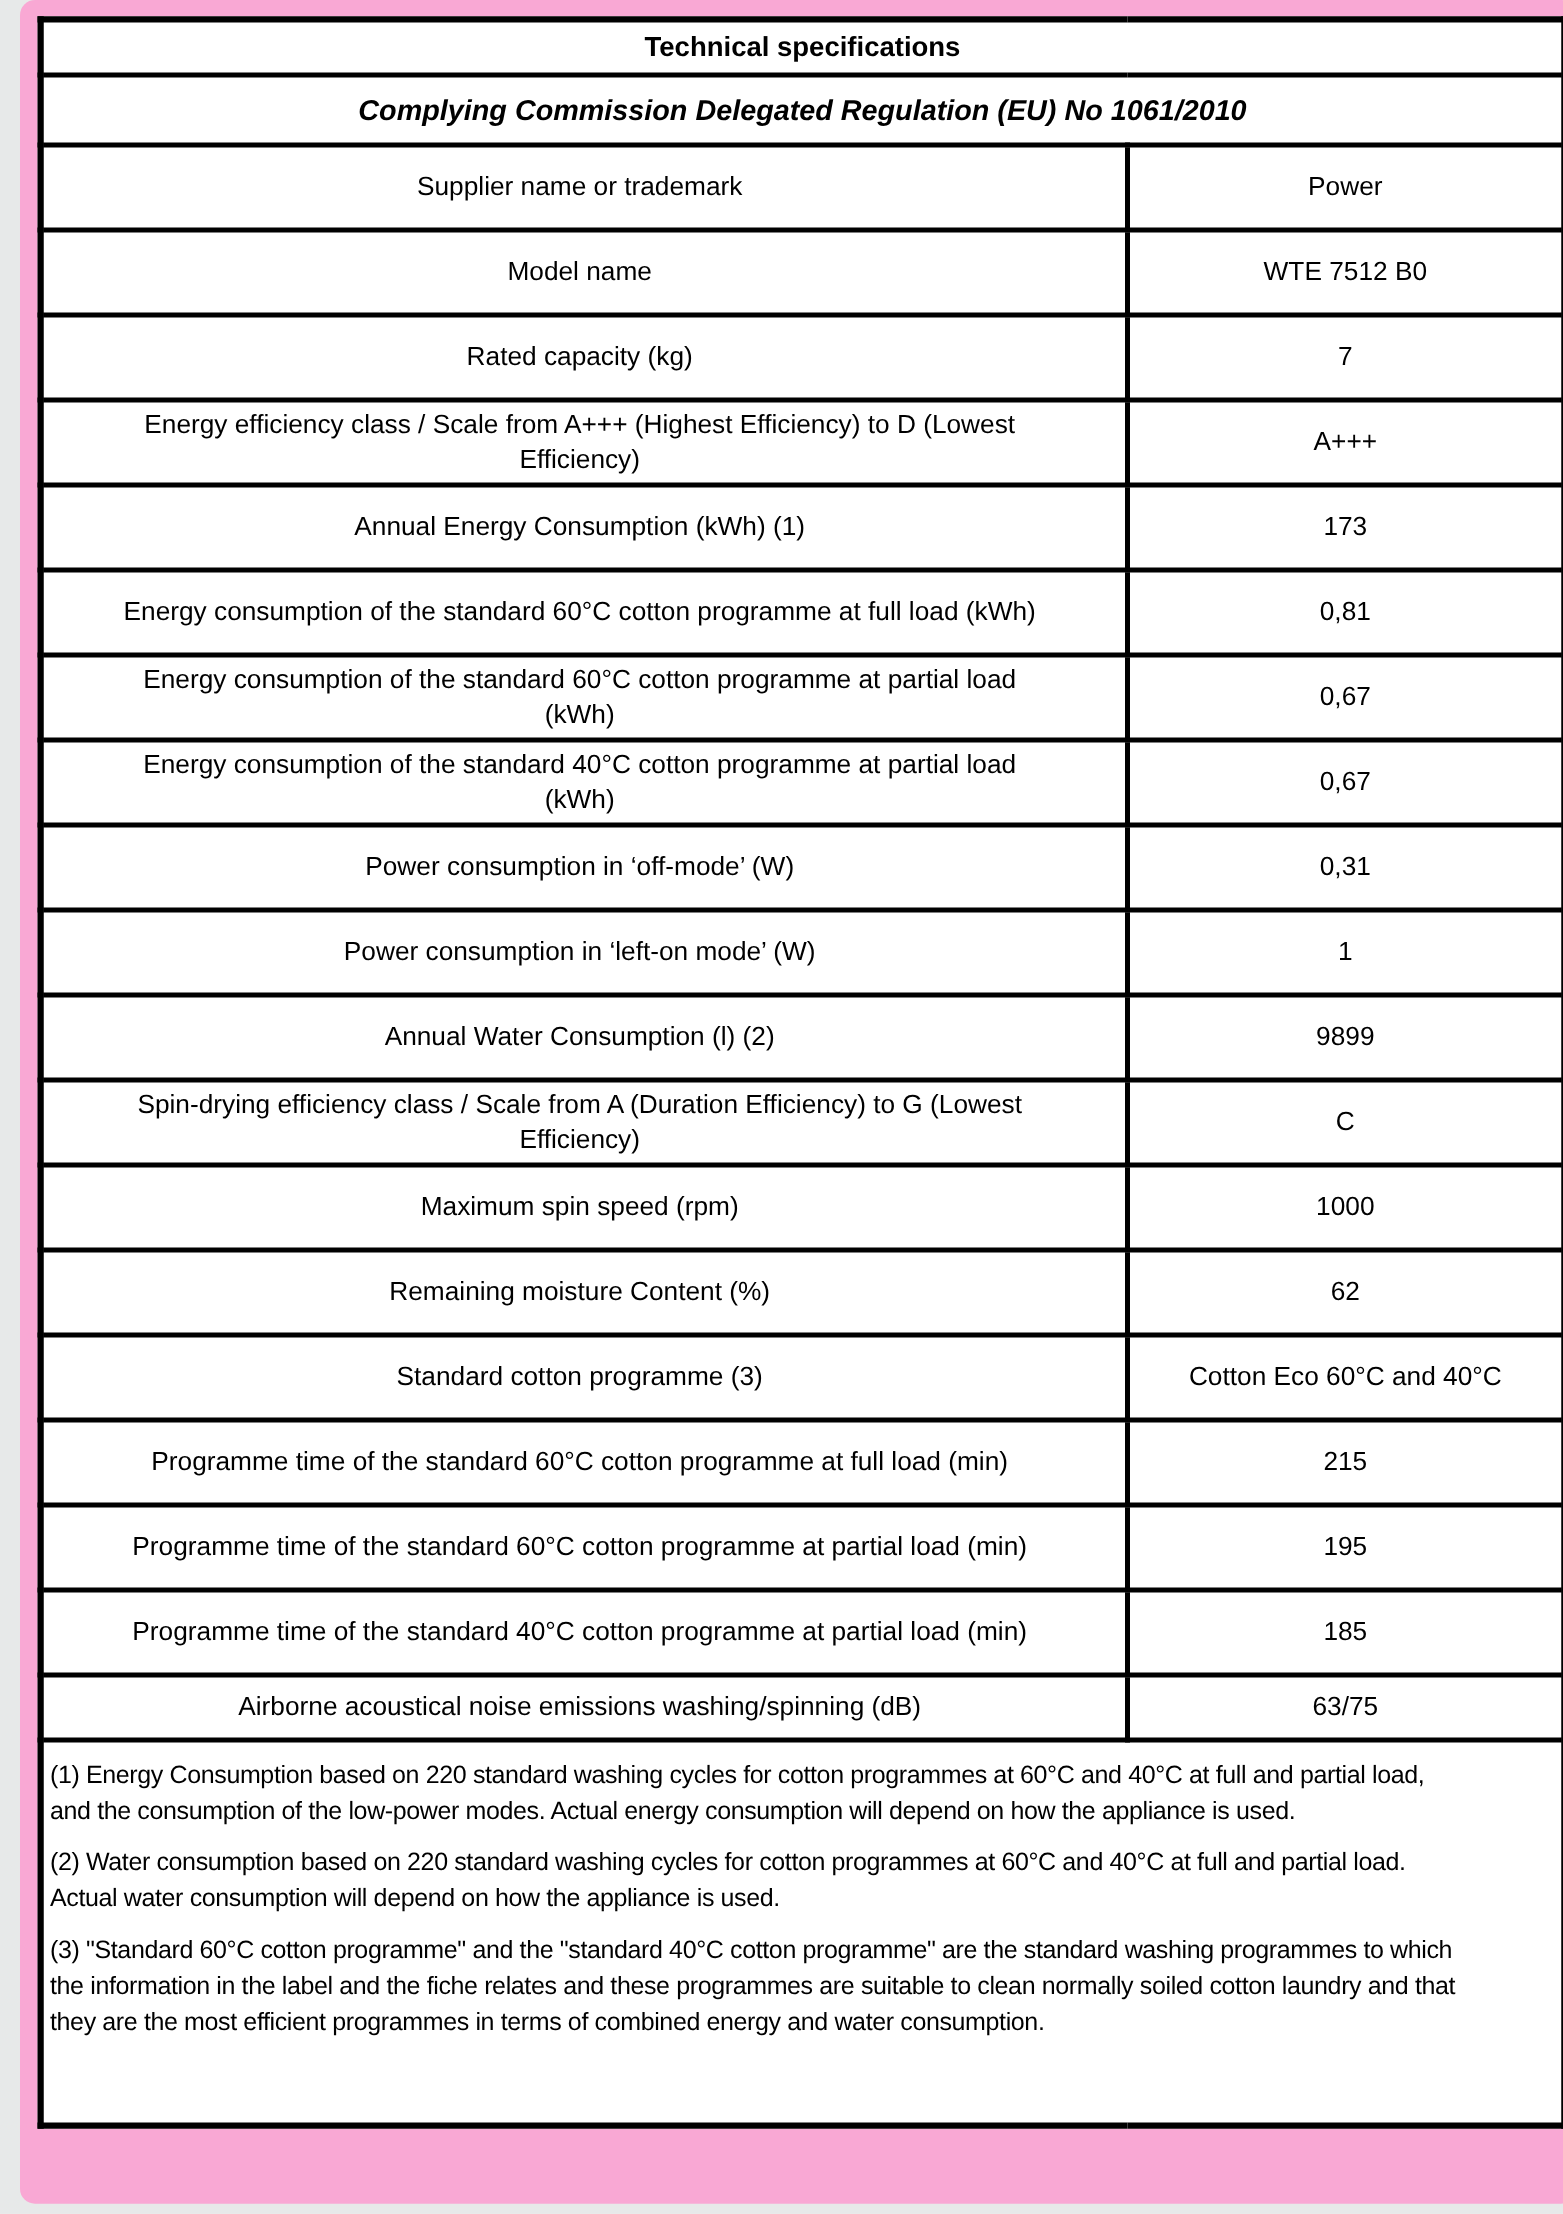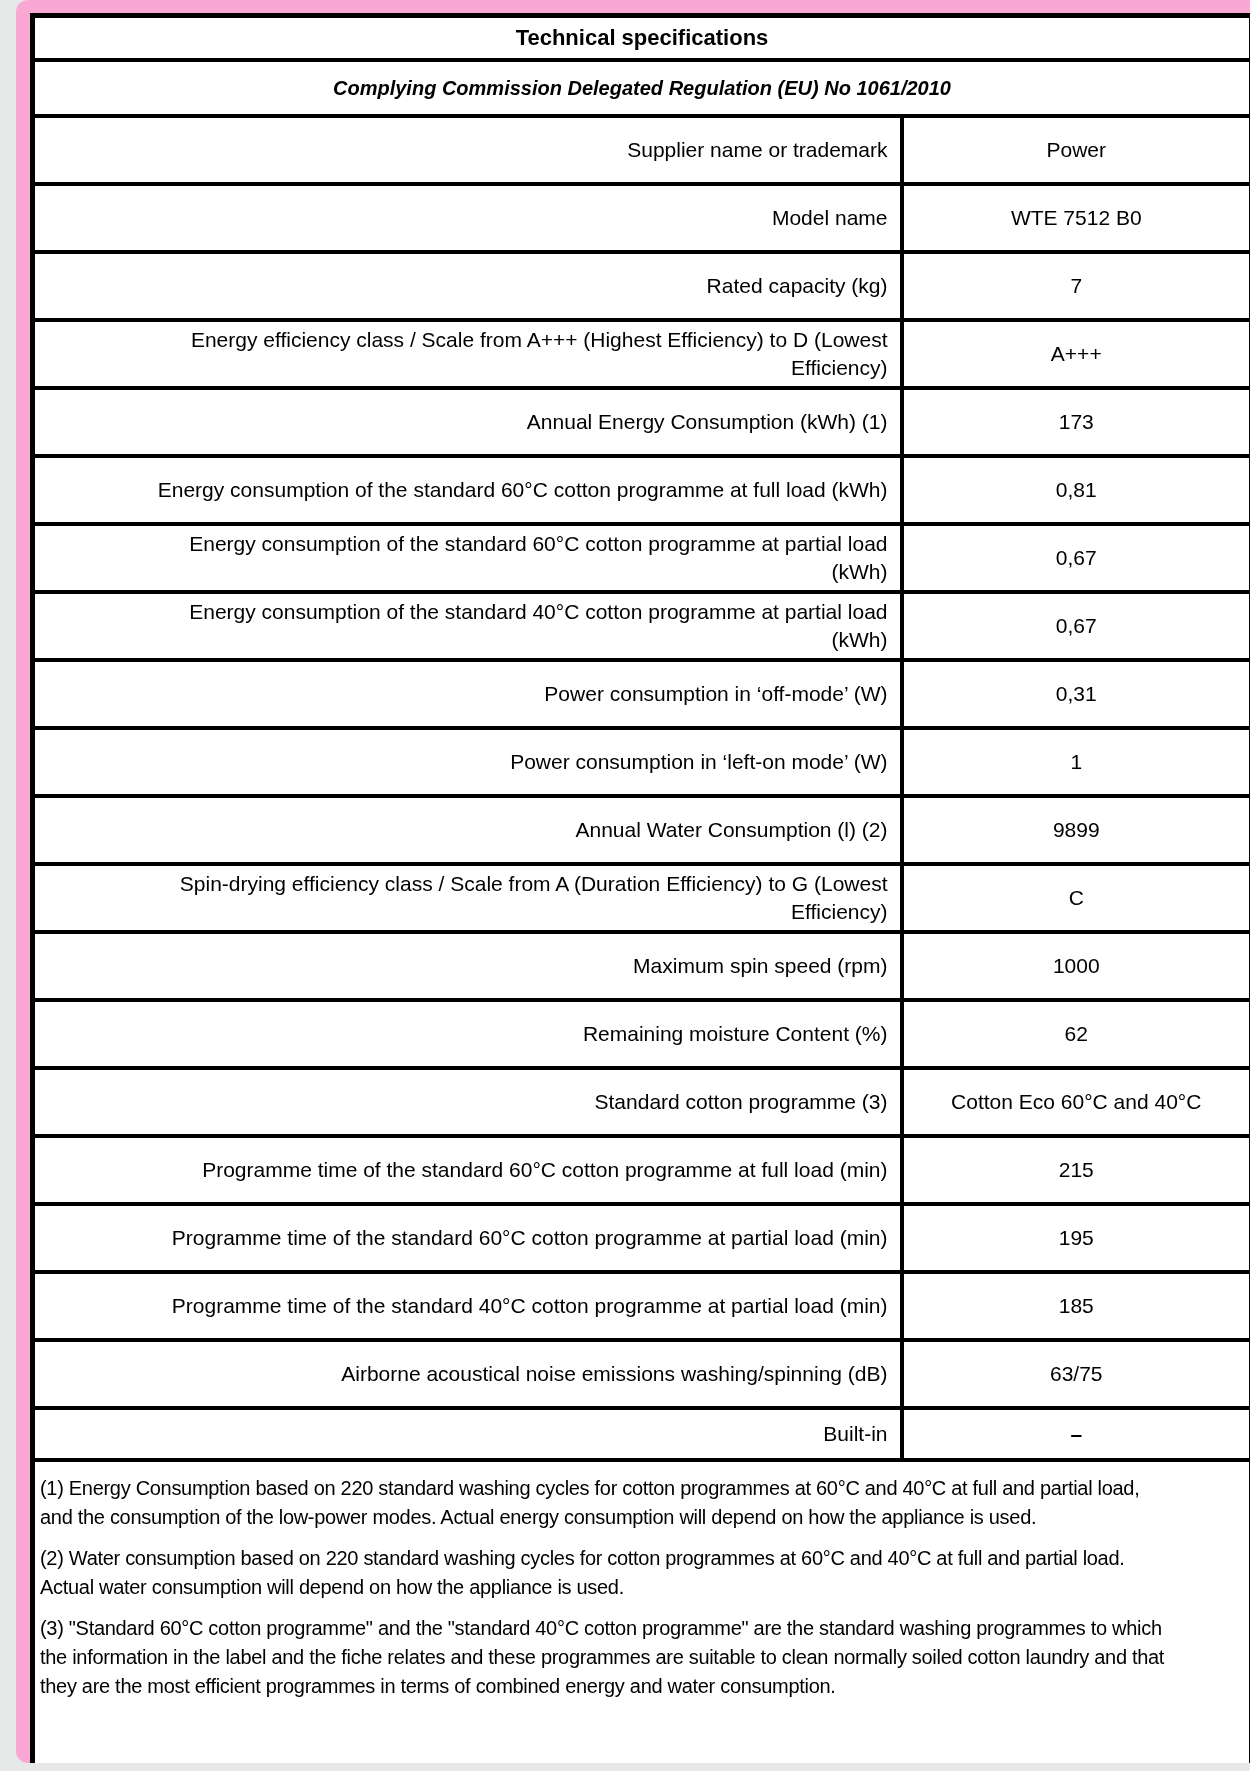--- a/index.html
+++ b/index.html
@@ -39,29 +39,29 @@
   .spec-table { border: 5px solid #000; }
   th.h1 {
     height: 40px;
     font-size: 22px;
     font-weight: bold;
     text-align: center;
     padding: 0 6px;
   }
   th.h2 {
     height: 52px;
-    font-size: 20px;
+    font-size: 23px;
     font-weight: bold;
     font-style: italic;
     text-align: center;
     padding: 0 6px;
   }
   td.label-cell {
     height: 60px;
-    text-align: right;
+    text-align: center;
     padding: 2px 12px 2px 5px;
     line-height: 1.32;
     white-space: pre-line;
     margin-left: 45px;
   }
   td.value-cell {
     height: 60px;
     text-align: center;
     padding: 2px 8px;
   }
@@ -172,24 +172,20 @@
           <td class="value-cell">195</td>
         </tr>
         <tr>
           <td class="label-cell">Programme time of the standard 40°C cotton programme at partial load (min)</td>
           <td class="value-cell">185</td>
         </tr>
         <tr>
           <td class="label-cell">Airborne acoustical noise emissions washing/spinning (dB)</td>
           <td class="value-cell">63/75</td>
         </tr>
-        <tr>
-          <td class="label-cell">Built-in</td>
-          <td class="value-cell bold">–</td>
-        </tr>
       </tbody>
     <tfoot>
       <tr>
         <td colspan="2" class="footnotes">
           <p class="fn">(1) Energy Consumption based on 220 standard washing cycles for cotton programmes at 60°C and 40°C at full and partial load,
 and the consumption of the low-power modes. Actual energy consumption will depend on how the appliance is used.</p>
           <p class="fn">(2) Water consumption based on 220 standard washing cycles for cotton programmes at 60°C and 40°C at full and partial load.
 Actual water consumption will depend on how the appliance is used.</p>
           <p class="fn">(3) "Standard 60°C cotton programme" and the "standard 40°C cotton programme" are the standard washing programmes to which
 the information in the label and the fiche relates and these programmes are suitable to clean normally soiled cotton laundry and that

